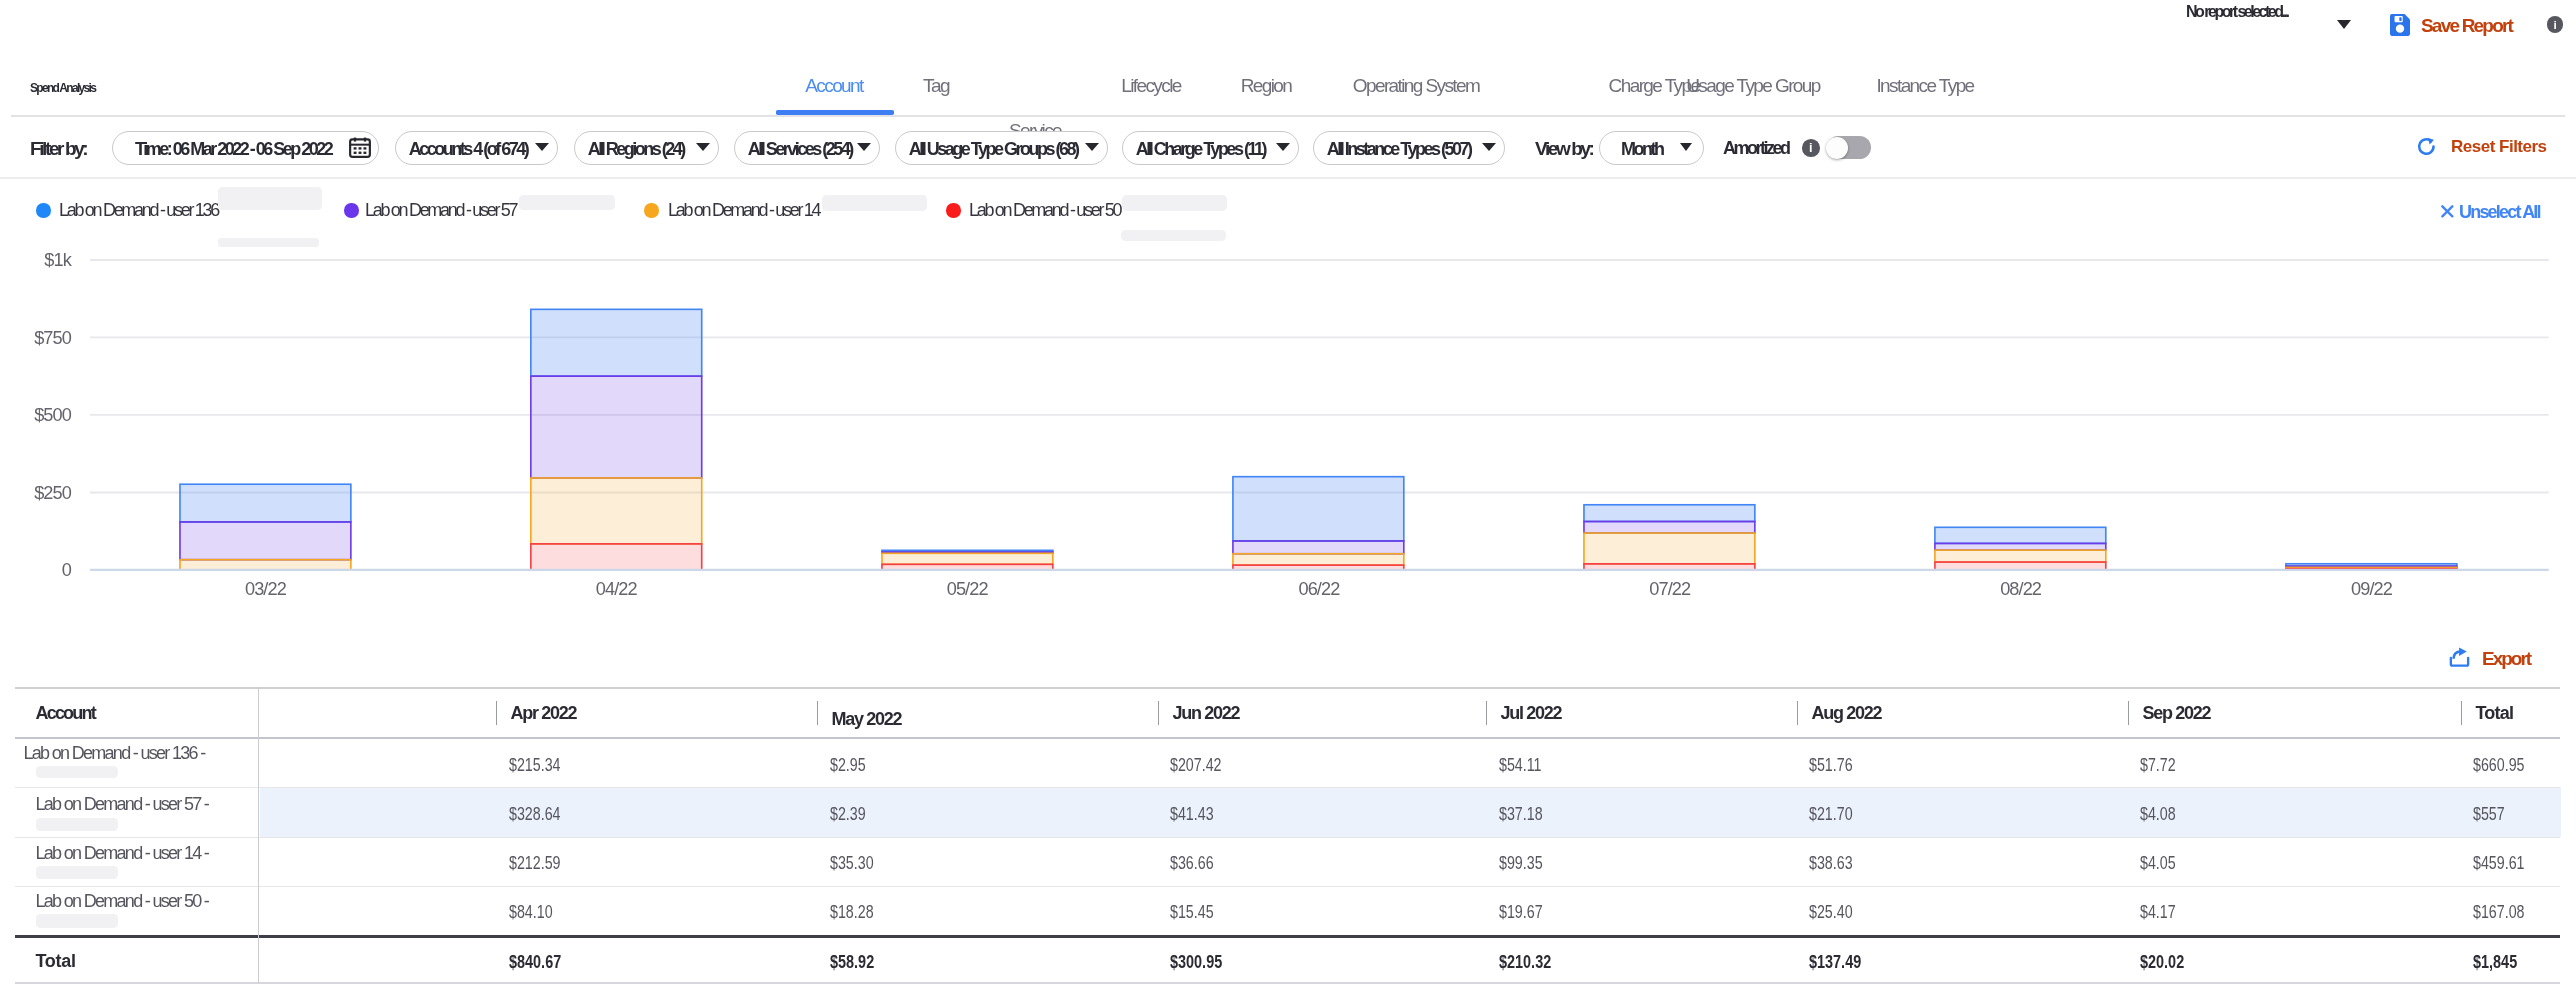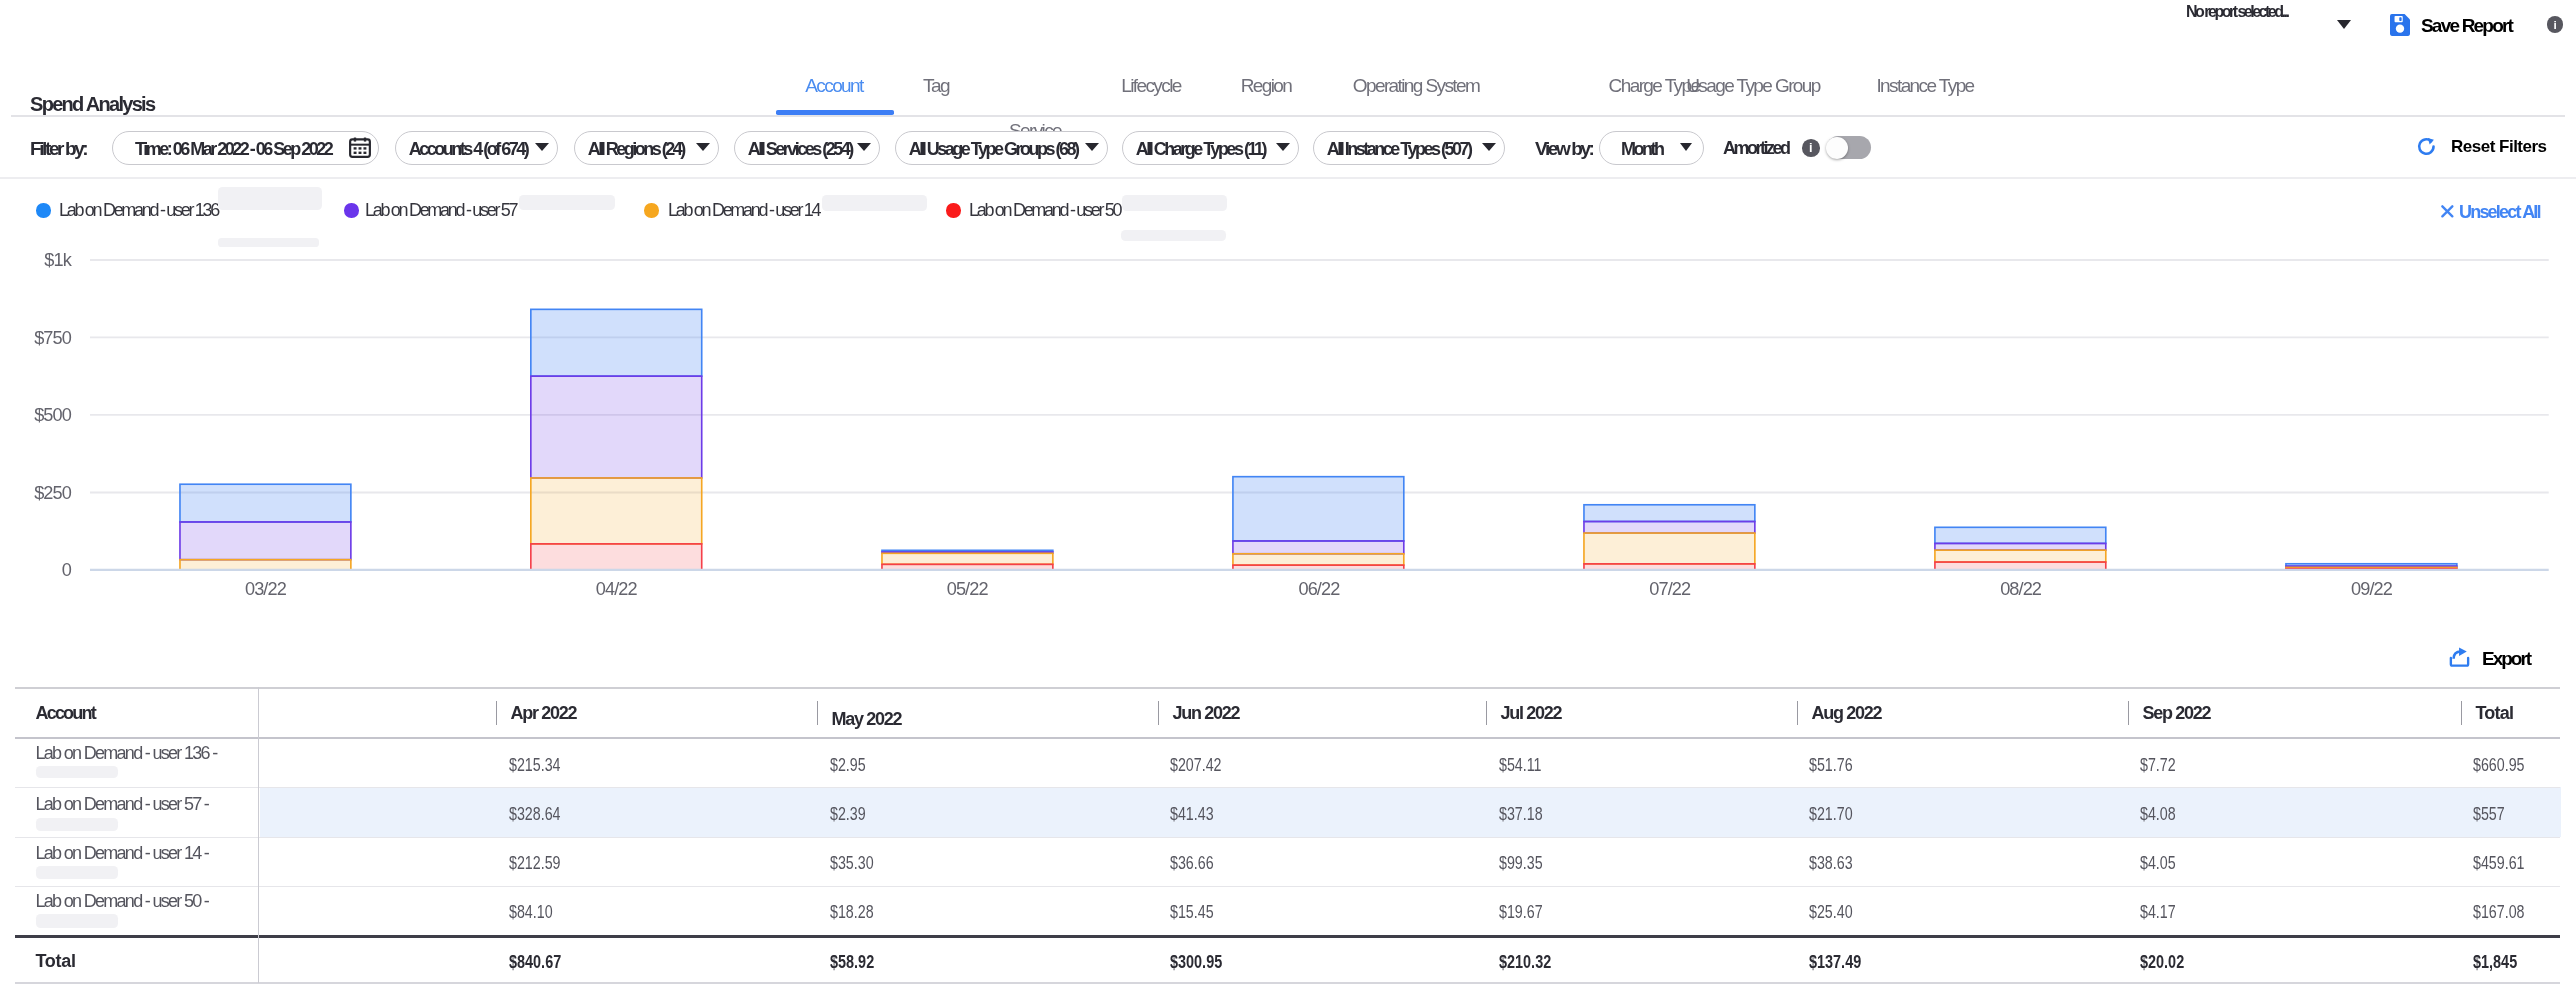--- a/index.html
+++ b/index.html
@@ -1,19 +1,19 @@
 <!DOCTYPE html>
 <html style="font-size:14.5px"><head>
 <meta charset="utf-8">
 <style>
 * { margin:0; padding:0; box-sizing:border-box; }
 html,body { width:2576px; height:989px; background:#fff; font-family:"Liberation Sans", sans-serif; overflow:hidden; position:relative; }
 .abs { position:absolute; }
 .b { font-weight:700; color:#2b2b33; }
-.blue { color:#000000; }
+.blue { color:#c2410c; }
 .pill { position:absolute; top:131px; height:34px; border:1.8px solid #c9c9ce; border-radius:17.3px; background:#fff; }
 .pill .txt { position:absolute; top:0; height:30px; line-height:30px; font-weight:700; color:#2b2b33; font-size:18px; letter-spacing:-2.5px; white-space:nowrap; }
 .caret { position:absolute; width:0; height:0; border-left:7.7px solid transparent; border-right:7.7px solid transparent; border-top:9px solid #27272e; }
 .caret:after { content:""; }
 .tab { position:absolute; top:75px; height:22px; line-height:22px; font-size:19px; letter-spacing:-1.6px; color:#70707a; white-space:nowrap; transform:translateX(-50%); }
 .leg-label { position:absolute; top:200px; height:21px; line-height:21px; font-size:18px; letter-spacing:-2.3px; color:#35353d; white-space:nowrap; }
 .dot { position:absolute; top:203px; width:14.5px; height:14.5px; border-radius:50%; }
 .blur { position:absolute; background:#f1f1f4; border-radius:4.5px; }
 .th { position:absolute; font-size:18px; font-weight:700; letter-spacing:-1.8px; color:#2b2b33; height:23.6px; line-height:23.6px; white-space:nowrap; }
 .td { position:absolute; font-size:18px; letter-spacing:-1.7px; color:#55555e; height:22px; line-height:22px; white-space:nowrap; }
@@ -30,21 +30,21 @@
 <div class="caret" style="left:2337px; top:20px;"></div>
 <svg class="abs" style="left:2390px; top:13.6px;" width="20" height="22" viewBox="0 0 22 24">
   <path d="M2 0 H16 L22 6 V22 Q22 24 20 24 H2 Q0 24 0 22 V2 Q0 0 2 0 Z" fill="#2a74ec"></path>
   <rect x="5" y="2" width="9" height="7" rx="1" fill="#fff"></rect>
   <rect x="10.2" y="3.4" width="2.6" height="4.2" rx="0.8" fill="#2a74ec"></rect>
   <circle cx="11" cy="16" r="4.6" fill="#fff"></circle>
 </svg>
 <div class="abs b blue" id="saverep" style="left:2421px; top:14.5px; font-size:19px; letter-spacing:-1.8px;">Save Report</div>
 <div class="info-dot" style="left:2547px; top:16.4px; width:16.4px; height:16.4px; font-size:11.8px;">i</div>
 
-<div class="abs b" id="title" style="left:30px; top:93px; font-size:20px; letter-spacing:-1.7px;">Spend Analysis</div>
+<div class="abs b" id="title" style="left:30px; top:81px; font-size:12px; letter-spacing:-1.7px;">Spend Analysis</div>
 <div class="tab" id="tab1" style="left:834px; color:#4a8cf0;">Account</div>
 <div class="tab" style="left:936px;">Tag</div>
 <div class="tab" style="left:1035px;margin-top:45px;">Service</div>
 <div class="tab" style="left:1151px;">Lifecycle</div>
 <div class="tab" style="left:1266px;">Region</div>
 <div class="tab" id="tabos" style="left:1416px;">Operating System</div>
 <div class="tab" style="left:1654px;">Charge Type</div>
 <div class="tab" style="left:1753px;">Usage Type Group</div>
 <div class="tab" style="left:1925px;">Instance Type</div>
 <div class="abs" style="left:11px; top:115px; width:2554px; height:1.8px; background:#e3e3e7;"></div>
@@ -215,21 +215,21 @@
     <div class="thm" style="left:1158px; top:14.5px;">Jun 2022</div>
   <div class="tick" style="left:1471px;"></div>
     <div class="thm" style="left:1486px; top:14.5px;">Jul 2022</div>
   <div class="tick" style="left:1782px;"></div>
     <div class="thm" style="left:1797px; top:14.5px;">Aug 2022</div>
   <div class="tick" style="left:2113px;"></div>
     <div class="thm" style="left:2128px; top:14.5px;">Sep 2022</div>
   <div class="tick" style="left:2446px;"></div>
     <div class="thm" style="left:2461px; top:14.5px; letter-spacing:-0.8px;">Total</div>
 
-  <div class="td" id="r1l" style="left:21px; top:55px;">Lab on Demand - user 136 -</div>
+  <div class="td" id="r1l" style="left:9px; top:55px;">Lab on Demand - user 136 -</div>
   <div class="blur" style="left:21px; top:79px; width:82px; height:12.3px;"></div>
   <div class="tdn" style="left:494px; top:66px;">$215.34</div>
   <div class="tdn" style="left:815px; top:66px;">$2.95</div>
   <div class="tdn" style="left:1155px; top:66px;">$207.42</div>
   <div class="tdn" style="left:1484px; top:66px;">$54.11</div>
   <div class="tdn" style="left:1794px; top:66px;">$51.76</div>
   <div class="tdn" style="left:2125px; top:66px;">$7.72</div>
   <div class="tdn" style="left:2458px; top:66px;">$660.95</div>
 
   <div class="td" id="r2l" style="left:21px; top:106px;">Lab on Demand - user 57 -</div>

